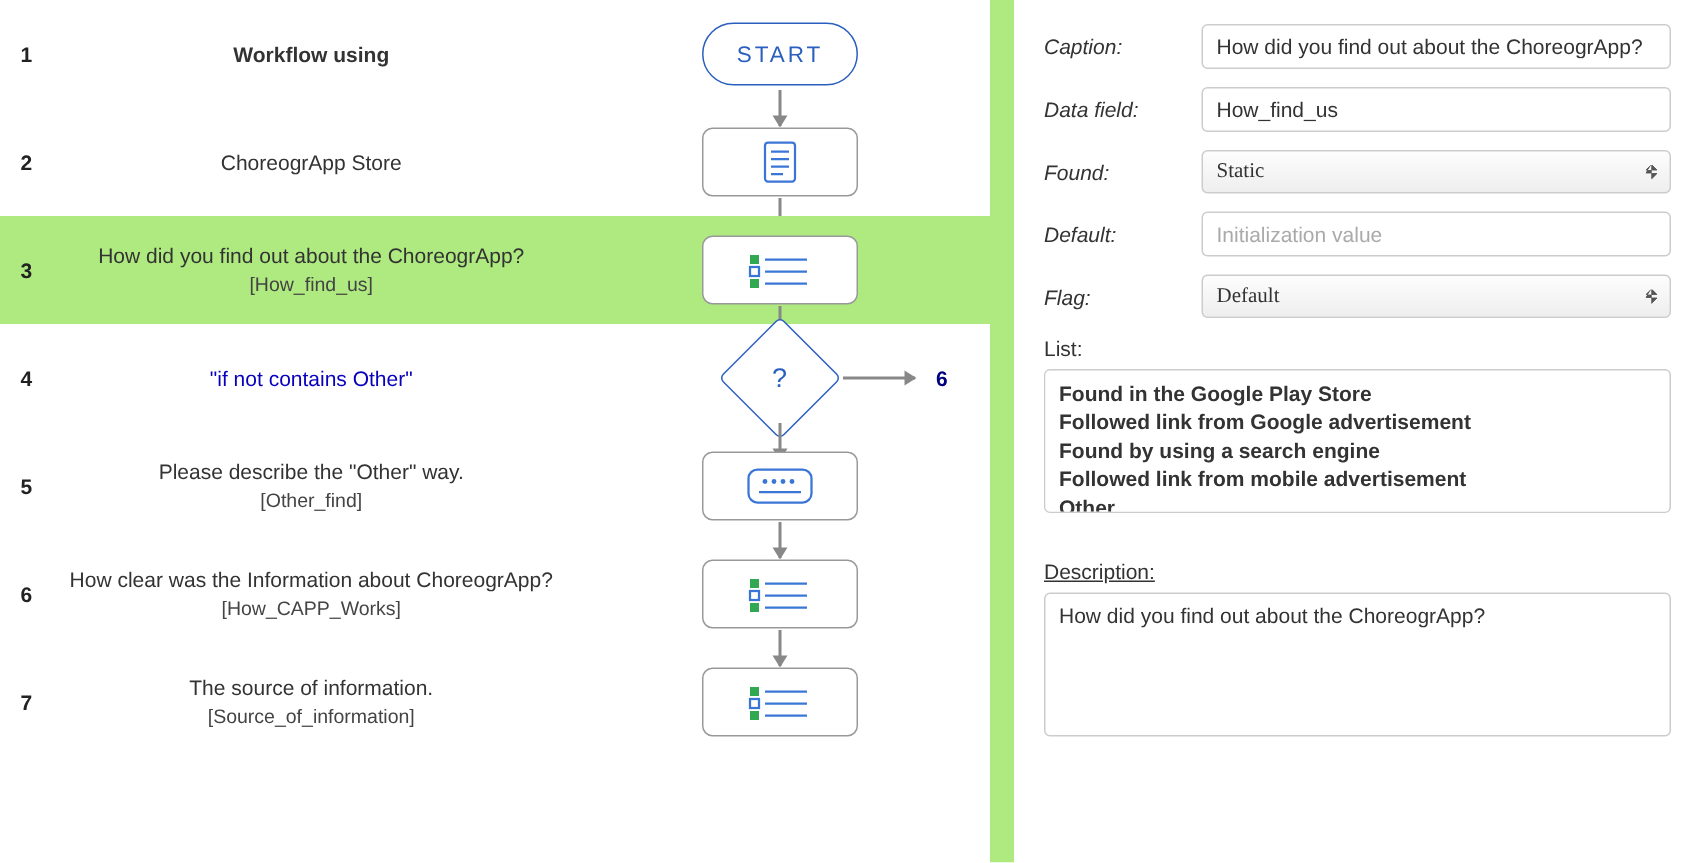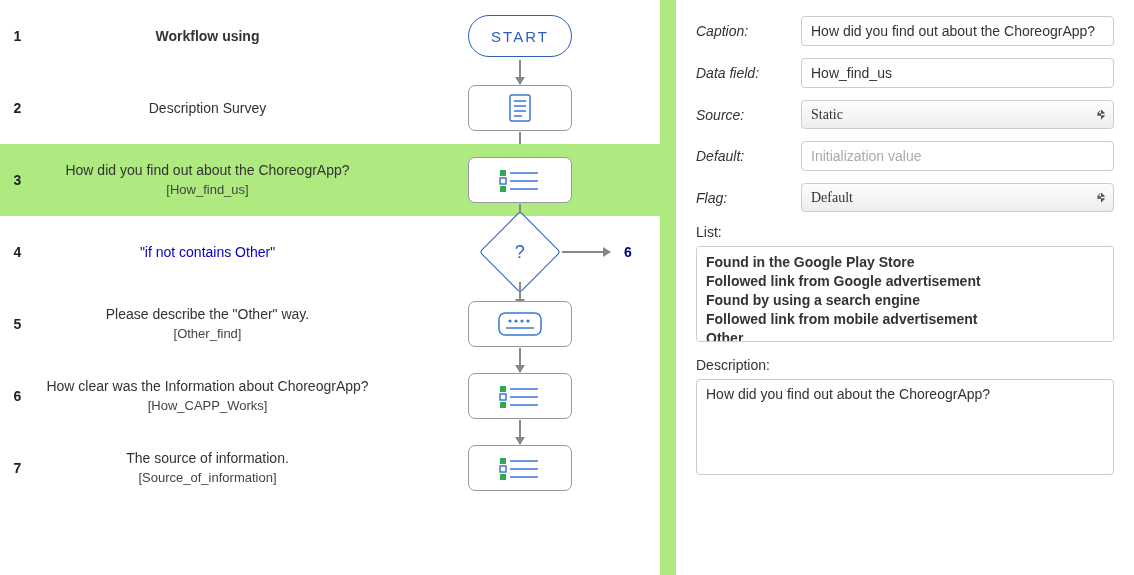--- a/index.html
+++ b/index.html
@@ -222,21 +222,21 @@
         <span class="main-lbl">Workflow using</span>
       </div>
       <div class="node-col">
         <div class="node-start">START</div>
         <div class="v-conn arrow-down" style="top: calc(50% + 24px); height: 24px;"></div>
       </div>
     </div>
     <div class="flow-row">
       <div class="row-num">2</div>
       <div class="row-label">
-        <span class="main-lbl">Description Survey</span>
+        <span class="main-lbl">ChoreogrApp Store</span>
       </div>
       <div class="node-col">
         <div class="node-box">
           <svg class="ico-doc" width="28" height="30">
             <rect x="4" y="2" width="20" height="26" rx="2"></rect>
             <line x1="8" y1="8" x2="20" y2="8"></line>
             <line x1="8" y1="13" x2="20" y2="13"></line>
             <line x1="8" y1="18" x2="20" y2="18"></line>
             <line x1="8" y1="23" x2="16" y2="23"></line>
           </svg>
@@ -338,21 +338,21 @@
   </div>
 
   <div class="form-row">
     <div class="form-label">Data field:</div>
     <div class="form-ctrl">
       <input class="text-input" type="text" value="How_find_us" style="">
     </div>
   </div>
 
   <div class="form-row">
-    <div class="form-label">Source:</div>
+    <div class="form-label">Found:</div>
     <div class="select-wrap">
       <select>
         <option>Static</option>
       </select>
     </div>
   </div>
 
   <div class="form-row">
     <div class="form-label">Default:</div>
     <div class="form-ctrl">
@@ -371,17 +371,17 @@
 
   <div style="margin-top:4px;">
     <span class="stack-label">List:</span>
     <textarea class="list-area" id="list-ta" style="">Found in the Google Play Store
 Followed link from Google advertisement
 Found by using a search engine
 Followed link from mobile advertisement
 Other</textarea>
   </div>
 
-  <div style="margin-top:12px;">
+  <div style="margin-top:28px;text-decoration:underline;">
     <span class="stack-label">Description:</span>
     <textarea class="desc-area" id="desc-ta" style="">How did you find out about the ChoreogrApp?</textarea>
   </div>
 </div>
 
 </body></html>

